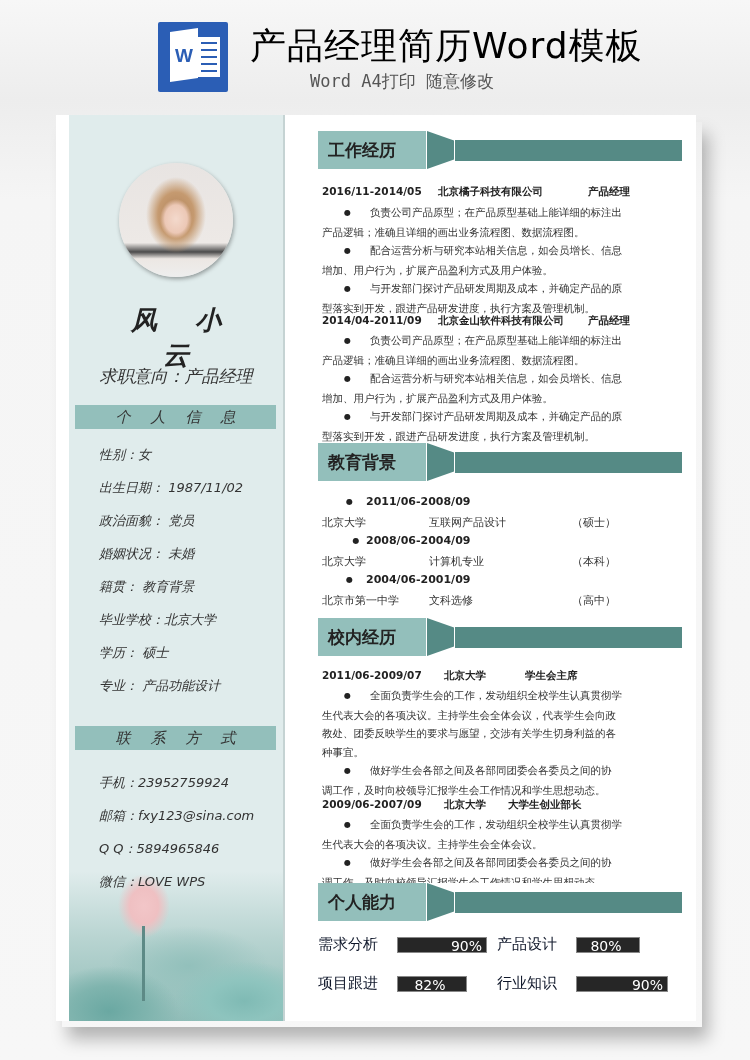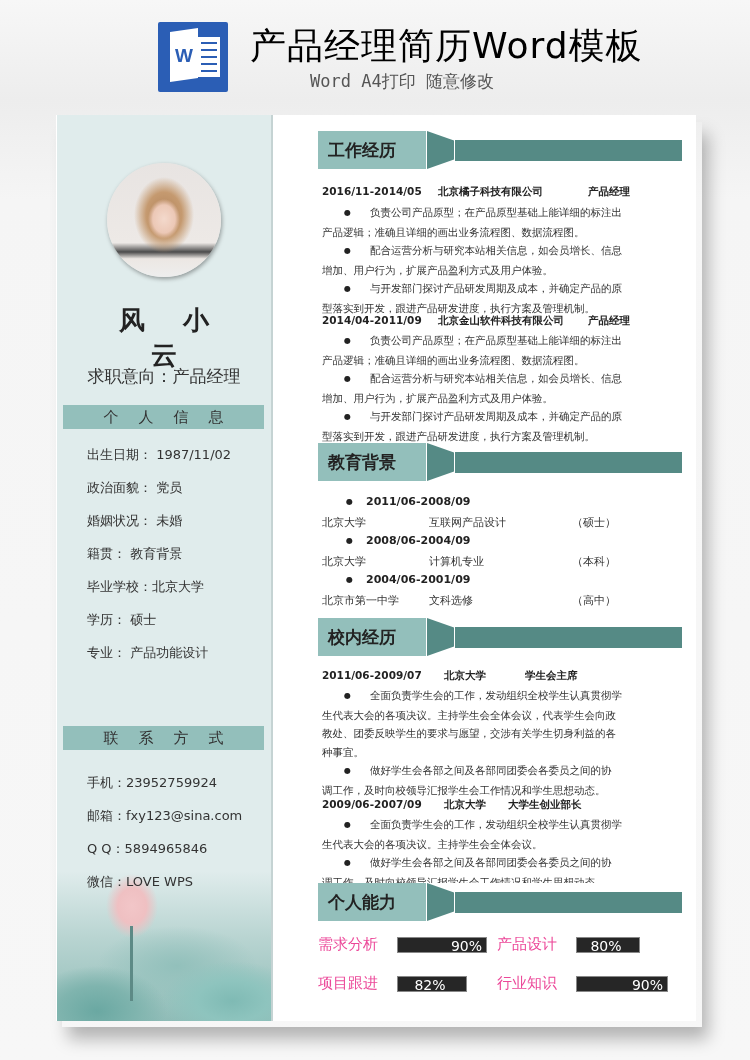--- a/index.html
+++ b/index.html
@@ -44,22 +44,22 @@
   .page-shadow {
     position: absolute; left: 62px; top: 122px; width: 640px; height: 905px;
     box-shadow: 6px 12px 16px rgba(0,0,0,0.28);
   }
   .resume {
     position: absolute; left: 56px; top: 115px; width: 640px; height: 906px;
     background: #fff; overflow: hidden;
   }
   
   .sidebar {
-    position: absolute; left: 1px; top: 0; width: 216px; height: 906px;
-    background: #e0ecec; border-right: 2px solid #c5d3d3;
+    position: absolute; left: 13px; top: 0; width: 216px; height: 906px;
+    background: #e0ecec; border-right: 2px solid #c5d3d3; font-style: italic;
   }
   .lotus {
     position: absolute; left: 0; bottom: 0; width: 214px; height: 150px;
     background:
       radial-gradient(ellipse 26px 32px at 75px 35px, #f2c6c8 0, #efc0c2 55%, rgba(240,190,195,0) 100%),
       radial-gradient(ellipse 70px 40px at 175px 130px, #7fbab4 0, #8ec4be 50%, rgba(140,190,185,0) 100%),
       radial-gradient(ellipse 70px 45px at 40px 140px, #6aa8a2 0, #7fb4ae 55%, rgba(120,175,170,0) 100%),
       radial-gradient(ellipse 80px 40px at 120px 95px, #92c0bb 0, rgba(150,195,190,0) 100%),
       linear-gradient(#e0ecec 0, #b8d4d1 45%, #8fbcb7 100%);
   }
@@ -109,21 +109,21 @@
   .para {
     position: absolute; left: 50px; width: 330px; font-size: 10.5px; line-height: 18.5px; color: #333;
   }
   .para .ln { display: block; white-space: nowrap; }
   .para .ln.first { padding-left: 22px; }
   .para .ln.first::before { content: "●"; display: inline-block; width: 26px; font-size: 8px; color: #222; vertical-align: 1px; }
   .edu-date { position: absolute; left: 74px; font-size: 11px; font-weight: bold; color: #222; white-space: nowrap; }
   .edu-date::before { content: "●"; display: inline-block; width: 20px; font-size: 8px; vertical-align: 1px; }
   .edu-row { position: absolute; left: 50px; width: 330px; font-size: 11px; color: #333; white-space: nowrap; }
   .edu-row span { position: absolute; top: 0; }
-  .skill-label { position: absolute; font-size: 15px; color: #ec4899; white-space: nowrap; }
+  .skill-label { position: absolute; font-size: 15px; color: #0f172a; white-space: nowrap; }
   .skill-bar {
     position: absolute; height: 16px; background: #262626; color: #fff; font-size: 14px;
     line-height: 16px; text-align: right; padding-right: 4px; border: 1px solid #888;
   }
 </style>
 </head>
 <body>
 
 <div class="banner">
   <div class="word-logo">
@@ -149,20 +149,21 @@
   <div class="sidebar">
     <div class="lotus">
         <div class="stem"></div>
       </div>
     <div class="avatar"></div>
     <div class="name">风小云</div>
     <div class="objective">求职意向：产品经理</div>
 
     <div class="side-header" style="top:290px;">个人信息</div>
     <ul class="info-list" style="top:332px;">
+      <li>性别：女</li>
       <li>出生日期：  1987/11/02</li>
       <li>政治面貌：  党员</li>
       <li>婚姻状况：  未婚</li>
       <li>籍贯：  教育背景</li>
       <li>毕业学校：北京大学</li>
       <li>学历：  硕士</li>
       <li>专业：  产品功能设计</li>
     </ul>
 
     <div class="side-header" style="top:611px;">联系方式</div>
@@ -215,21 +216,21 @@
       <div class="wedge"></div>
       <div class="bar"></div>
     </div>
 
     <div class="edu-date" style="top:380px;">2011/06-2008/09</div>
     <div class="edu-row" style="top:400px;">
       <span style="left:0;">北京大学</span>
       <span style="left:107px;">互联网产品设计</span>
       <span style="left:250px;">（硕士）</span>
     </div>
-    <div class="edu-date" style="top:419px;">2008/06-2004/09</div>
+    <div class="edu-date" style="top:419px;text-align:center;">2008/06-2004/09</div>
     <div class="edu-row" style="top:439px;">
       <span style="left:0;">北京大学</span>
       <span style="left:107px;">计算机专业</span>
       <span style="left:250px;">（本科）</span>
     </div>
     <div class="edu-date" style="top:458px;">2004/06-2001/09</div>
     <div class="edu-row" style="top:478px;">
       <span style="left:0;">北京市第一中学</span>
       <span style="left:107px;">文科选修</span>
       <span style="left:250px;">（高中）</span>

